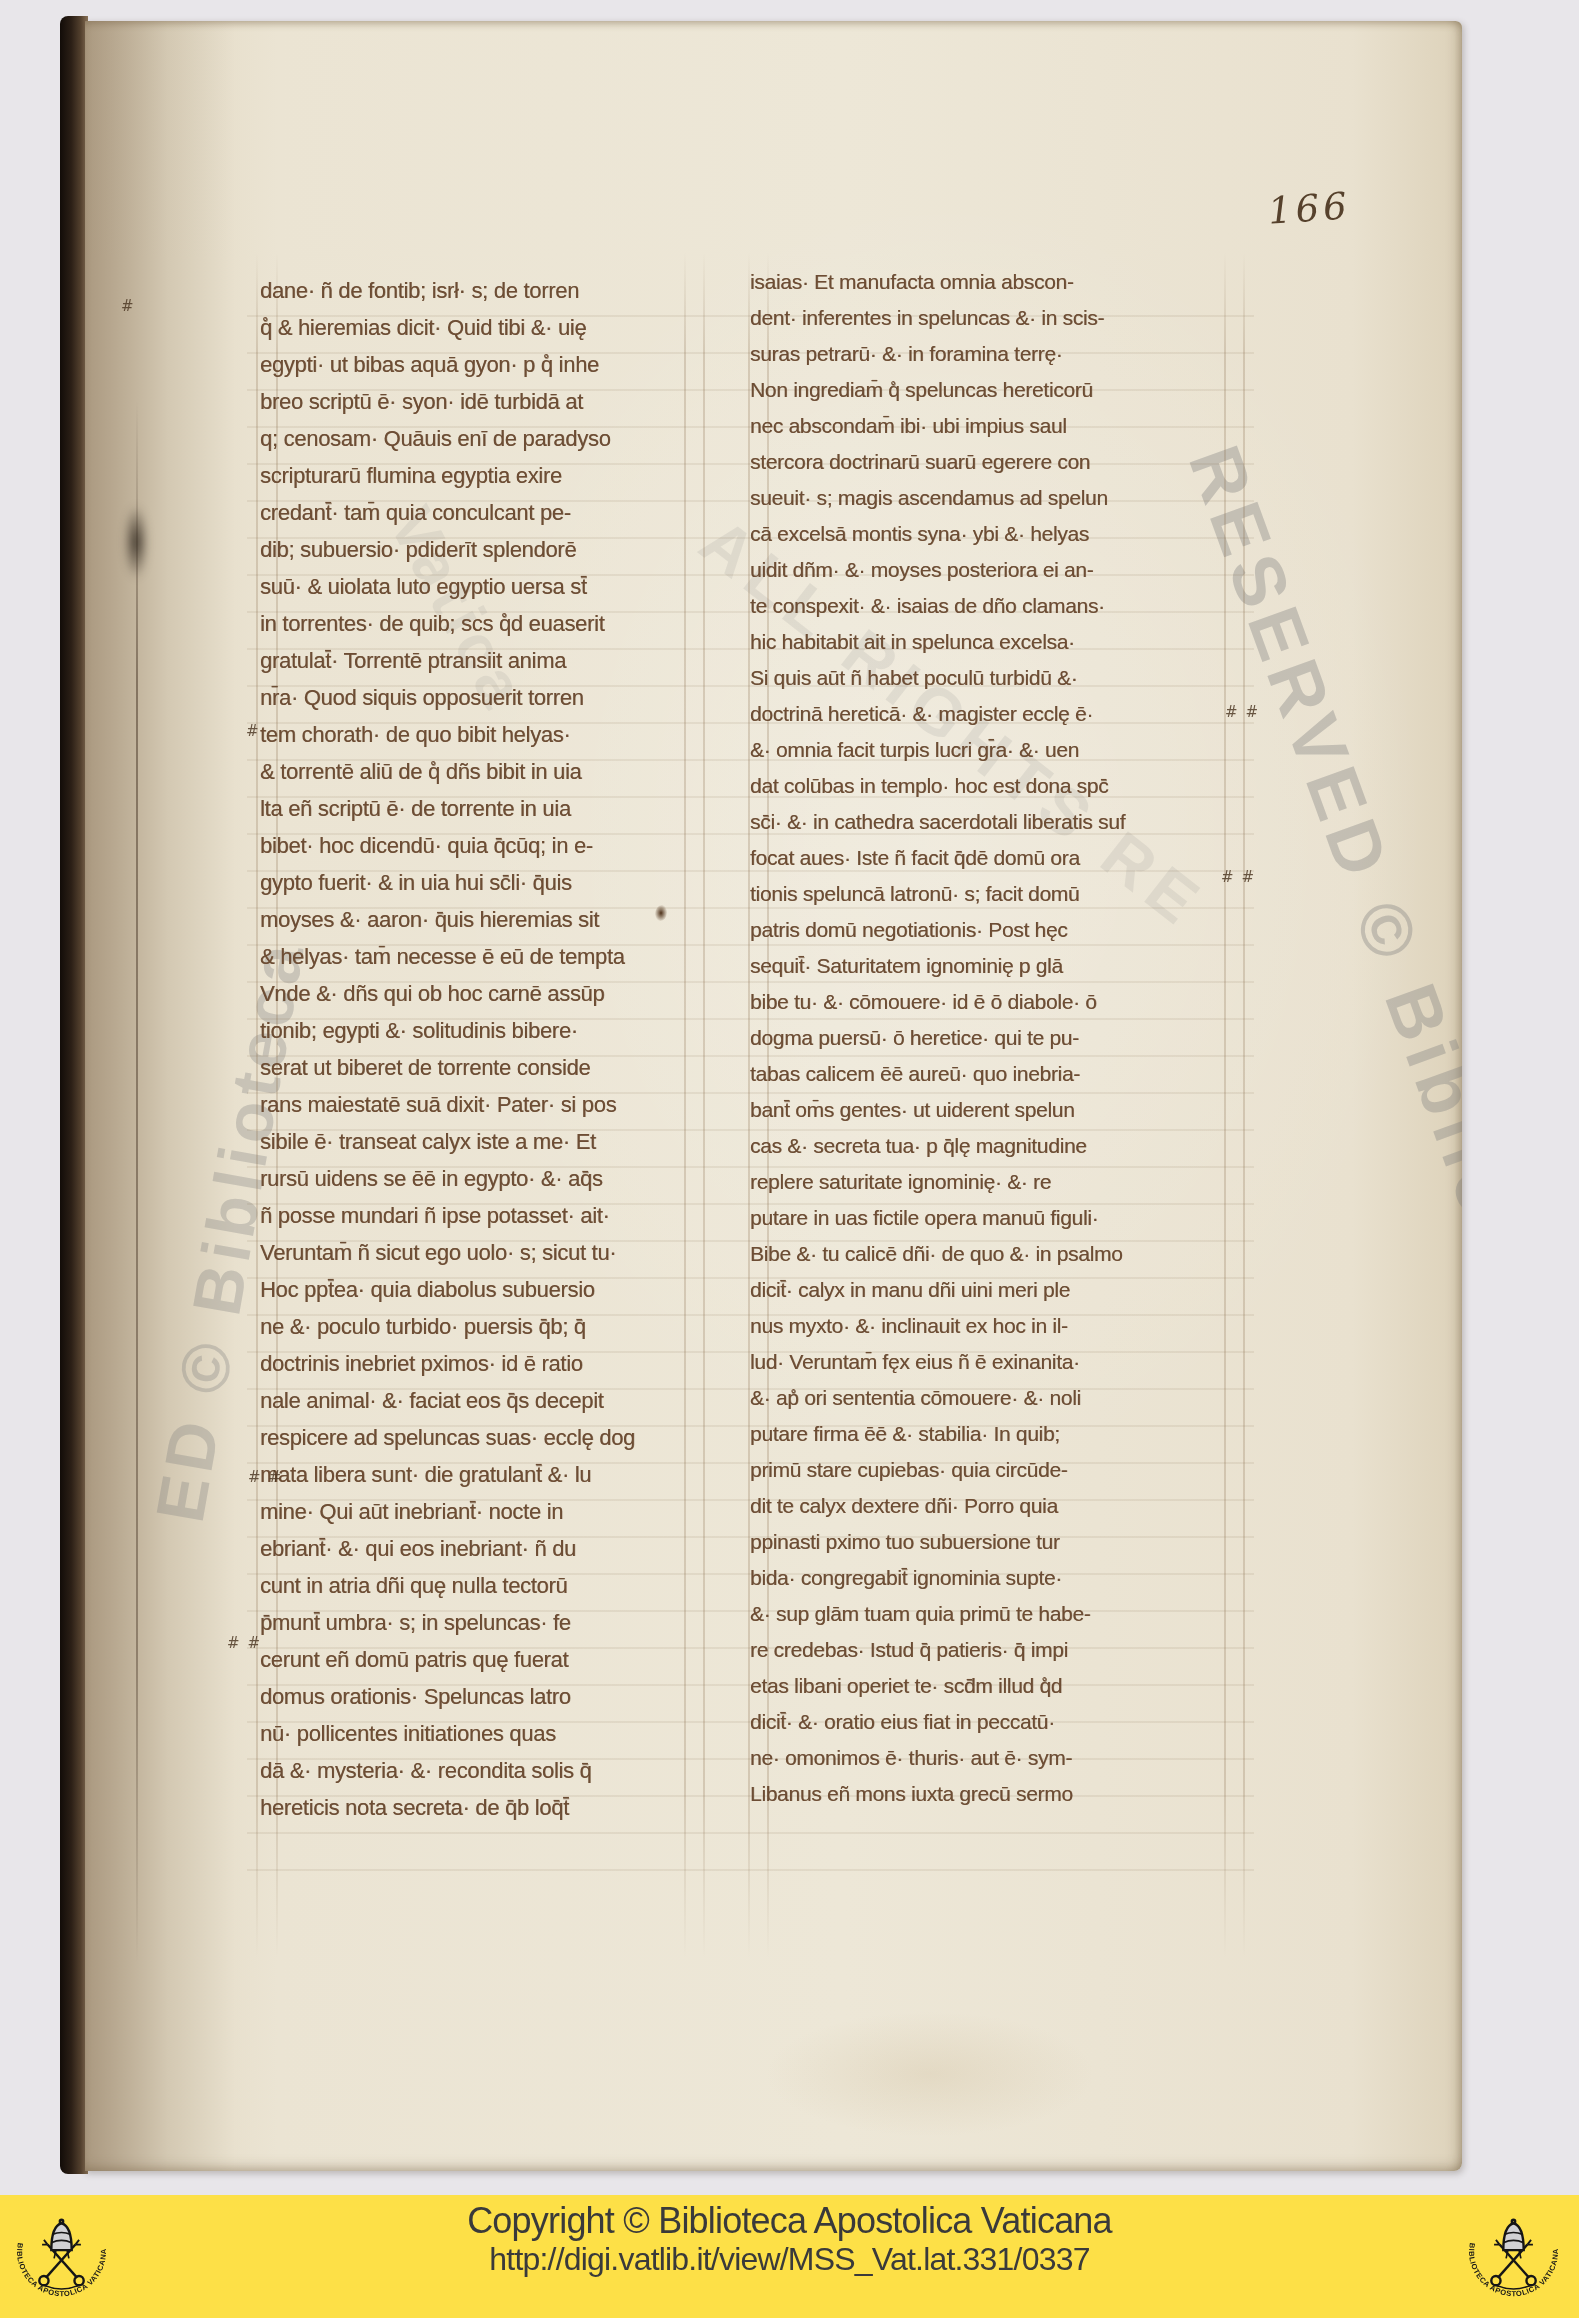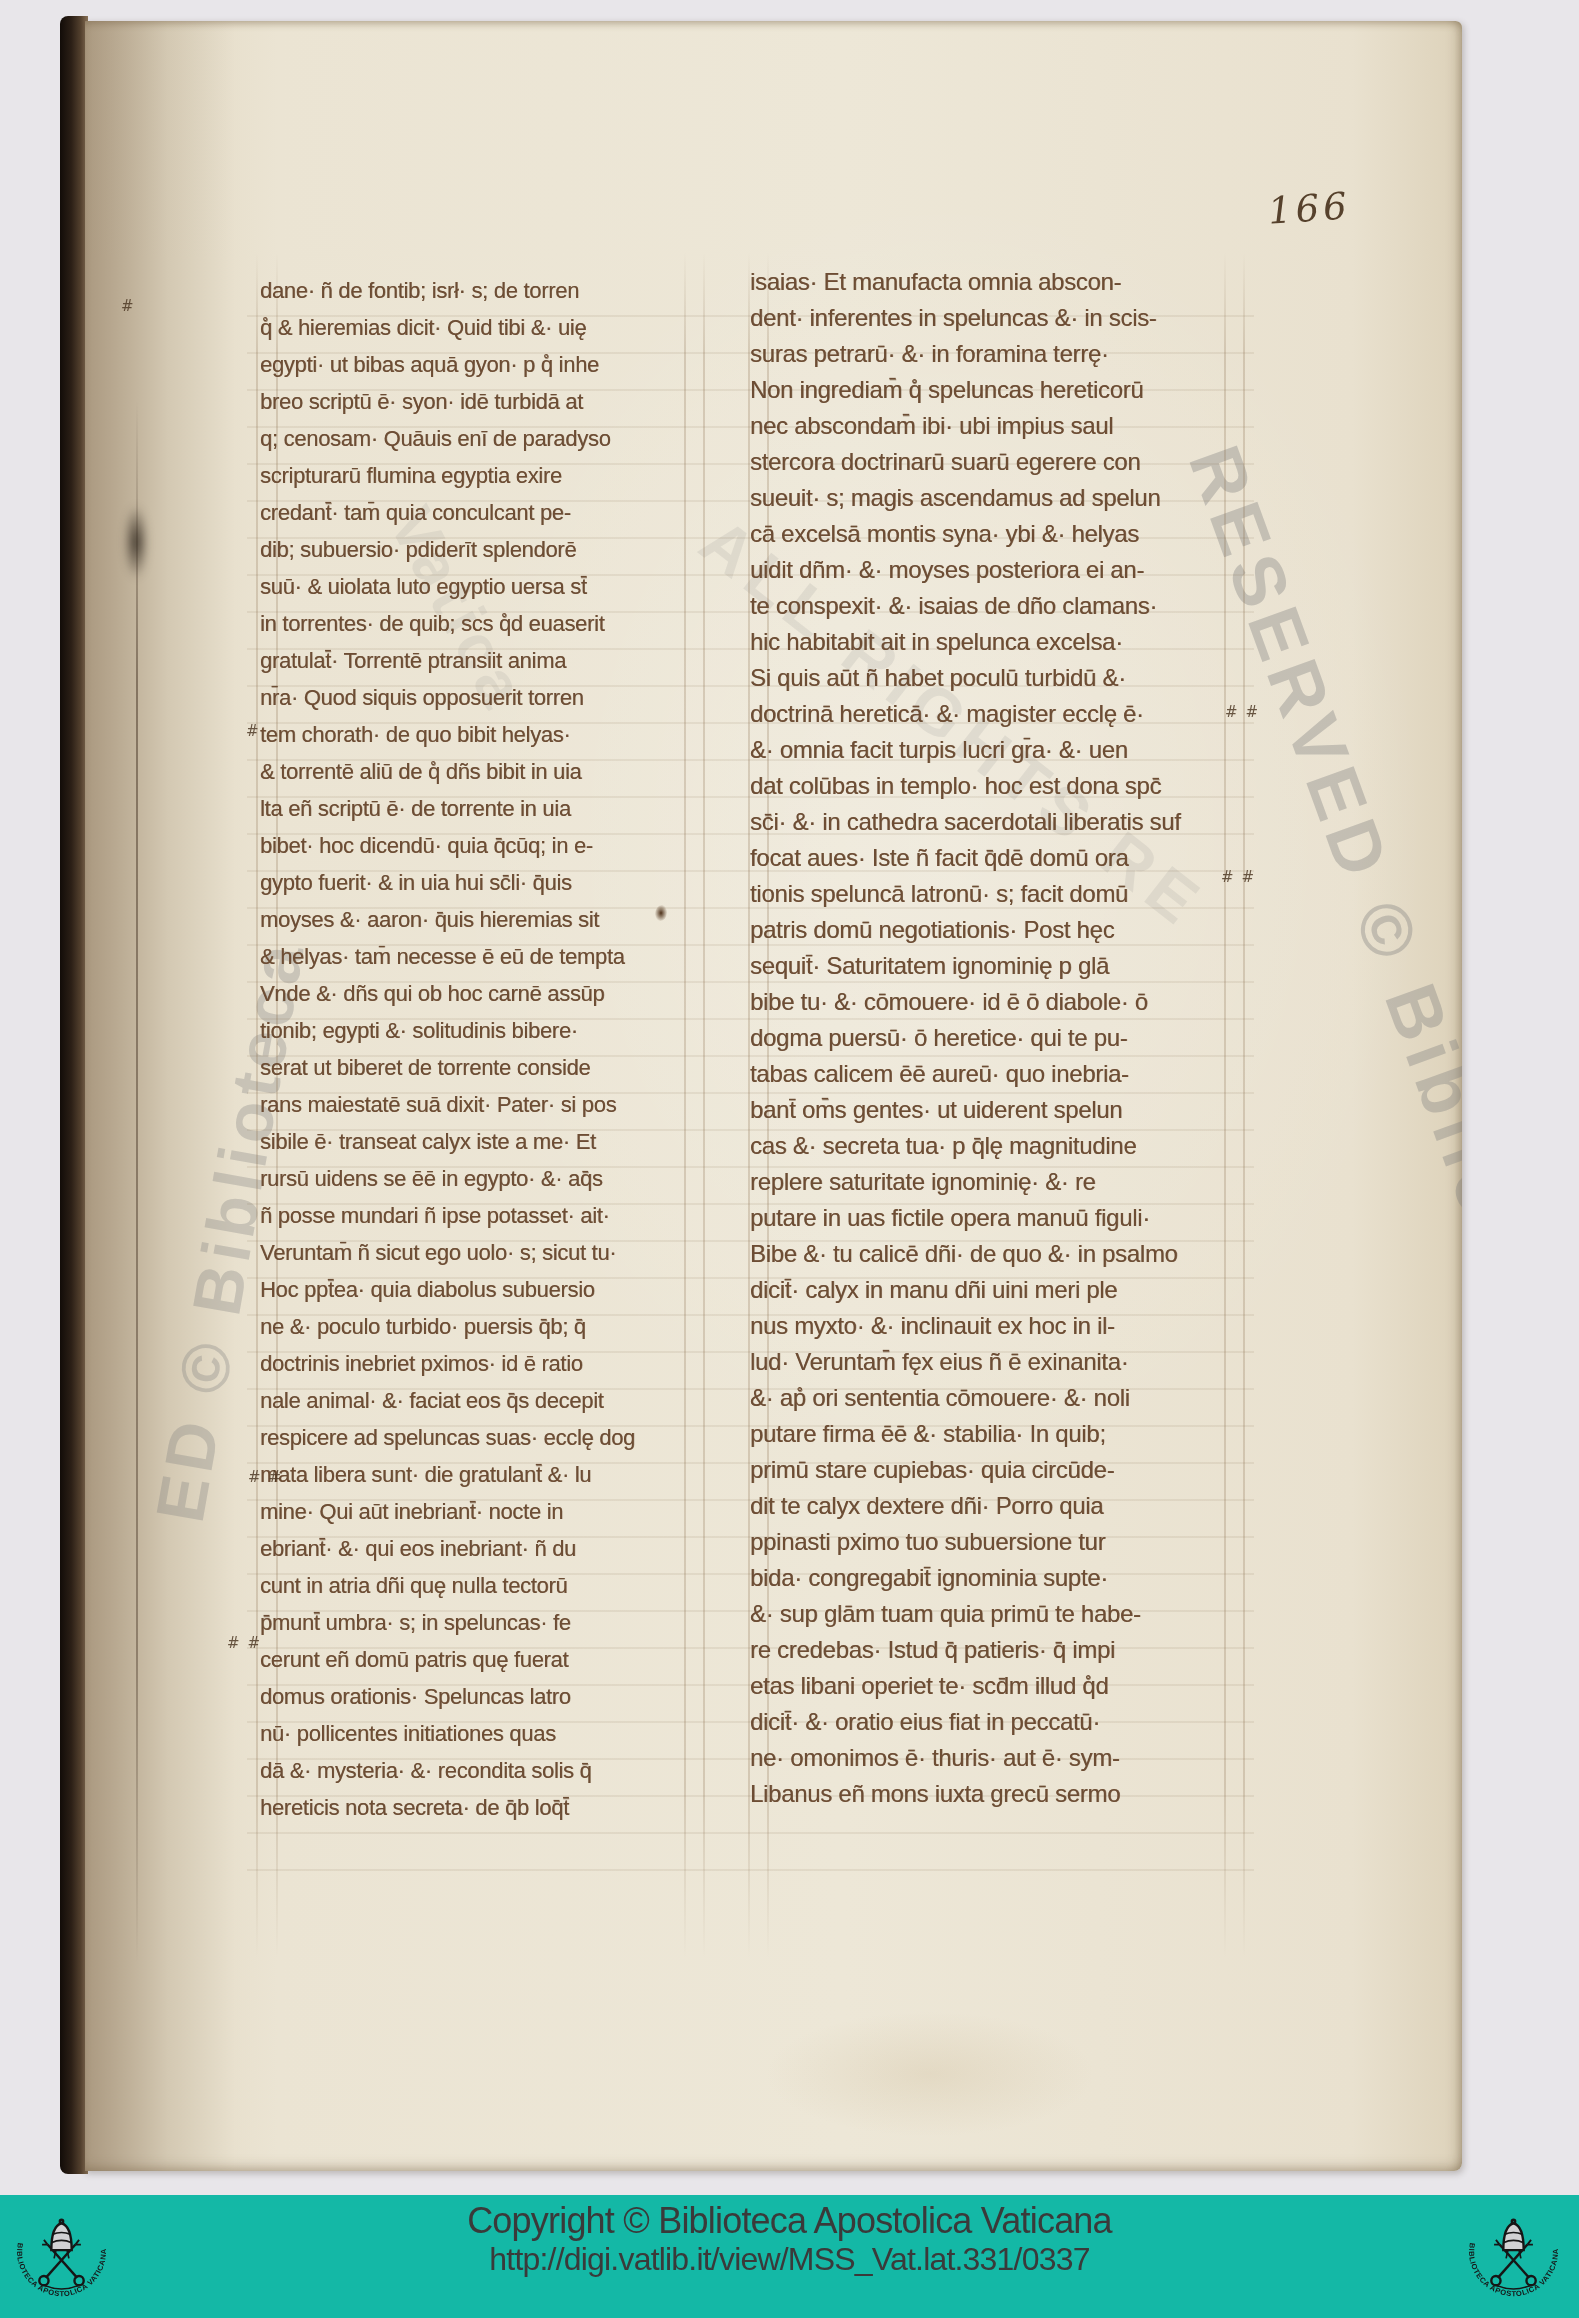--- a/index.html
+++ b/index.html
@@ -64,21 +64,21 @@
   
   .column{
     position:absolute;
     font-family:Liberation Sans, sans-serif;
     color:#6d4d34;
     white-space:nowrap;overflow:hidden;
     text-shadow:0.4px 0.2px 0.3px rgba(92,62,36,.55);
     letter-spacing:-0.3px;
   }
   .col-left{left:175px;top:251px;width:431px;font-size:22px;line-height:37px;}
-  .col-right{left:665px;top:243px;width:488px;font-size:24px;line-height:36px;}
+  .col-right{left:665px;top:243px;width:488px;font-size:21px;line-height:36px;}
   .ms-line{height:auto;}
   .folio{
     position:absolute;left:1183px;top:166px;
     font-family:"DejaVu Serif",serif;font-style:italic;
     font-size:37px;color:#56412c;letter-spacing:4px;
     transform:rotate(-4deg);
   }
   .mk{
     position:absolute;font-family:"DejaVu Sans",sans-serif;
     font-size:15px;color:#503b27;opacity:.85;letter-spacing:1.6px;
@@ -89,21 +89,21 @@
     position:absolute;font-family:"Liberation Sans",sans-serif;font-weight:bold;
     color:#7d7d7d;white-space:nowrap;transform-origin:0 0;pointer-events:none;
   }
   .wm-right{left:1166px;top:414px;font-size:73px;letter-spacing:7.1px;opacity:.35;transform:rotate(70deg);}
   .wm-left{left:55px;top:1493px;font-size:68px;letter-spacing:5.5px;opacity:.30;transform:rotate(-80deg);}
   .wm-center{left:648px;top:482px;font-size:66px;letter-spacing:8.7px;opacity:.13;transform:rotate(38deg);}
   .wm-upper{left:354px;top:474px;font-size:63px;letter-spacing:6.3px;opacity:.12;transform:rotate(62deg);}
   
   .footer{
     position:absolute;left:0;top:2195px;width:1579px;height:123px;
-    background:#14b8a6;
+    background:#fde047;
   }
   .footer-text{
     position:absolute;left:0;right:0;top:6.3px;text-align:center;
     color:#3a3a3a;letter-spacing:-0.8px;
   }
   .f-line1{font-size:36px;line-height:39px;}
   .f-line2{font-size:32px;line-height:38px;}
   .f-line3{font-size:24px;line-height:32px;margin-top:36px;}
   .logo{position:absolute;top:2202px;width:111px;height:111px;}
   .logo-left{left:6.3px;}

